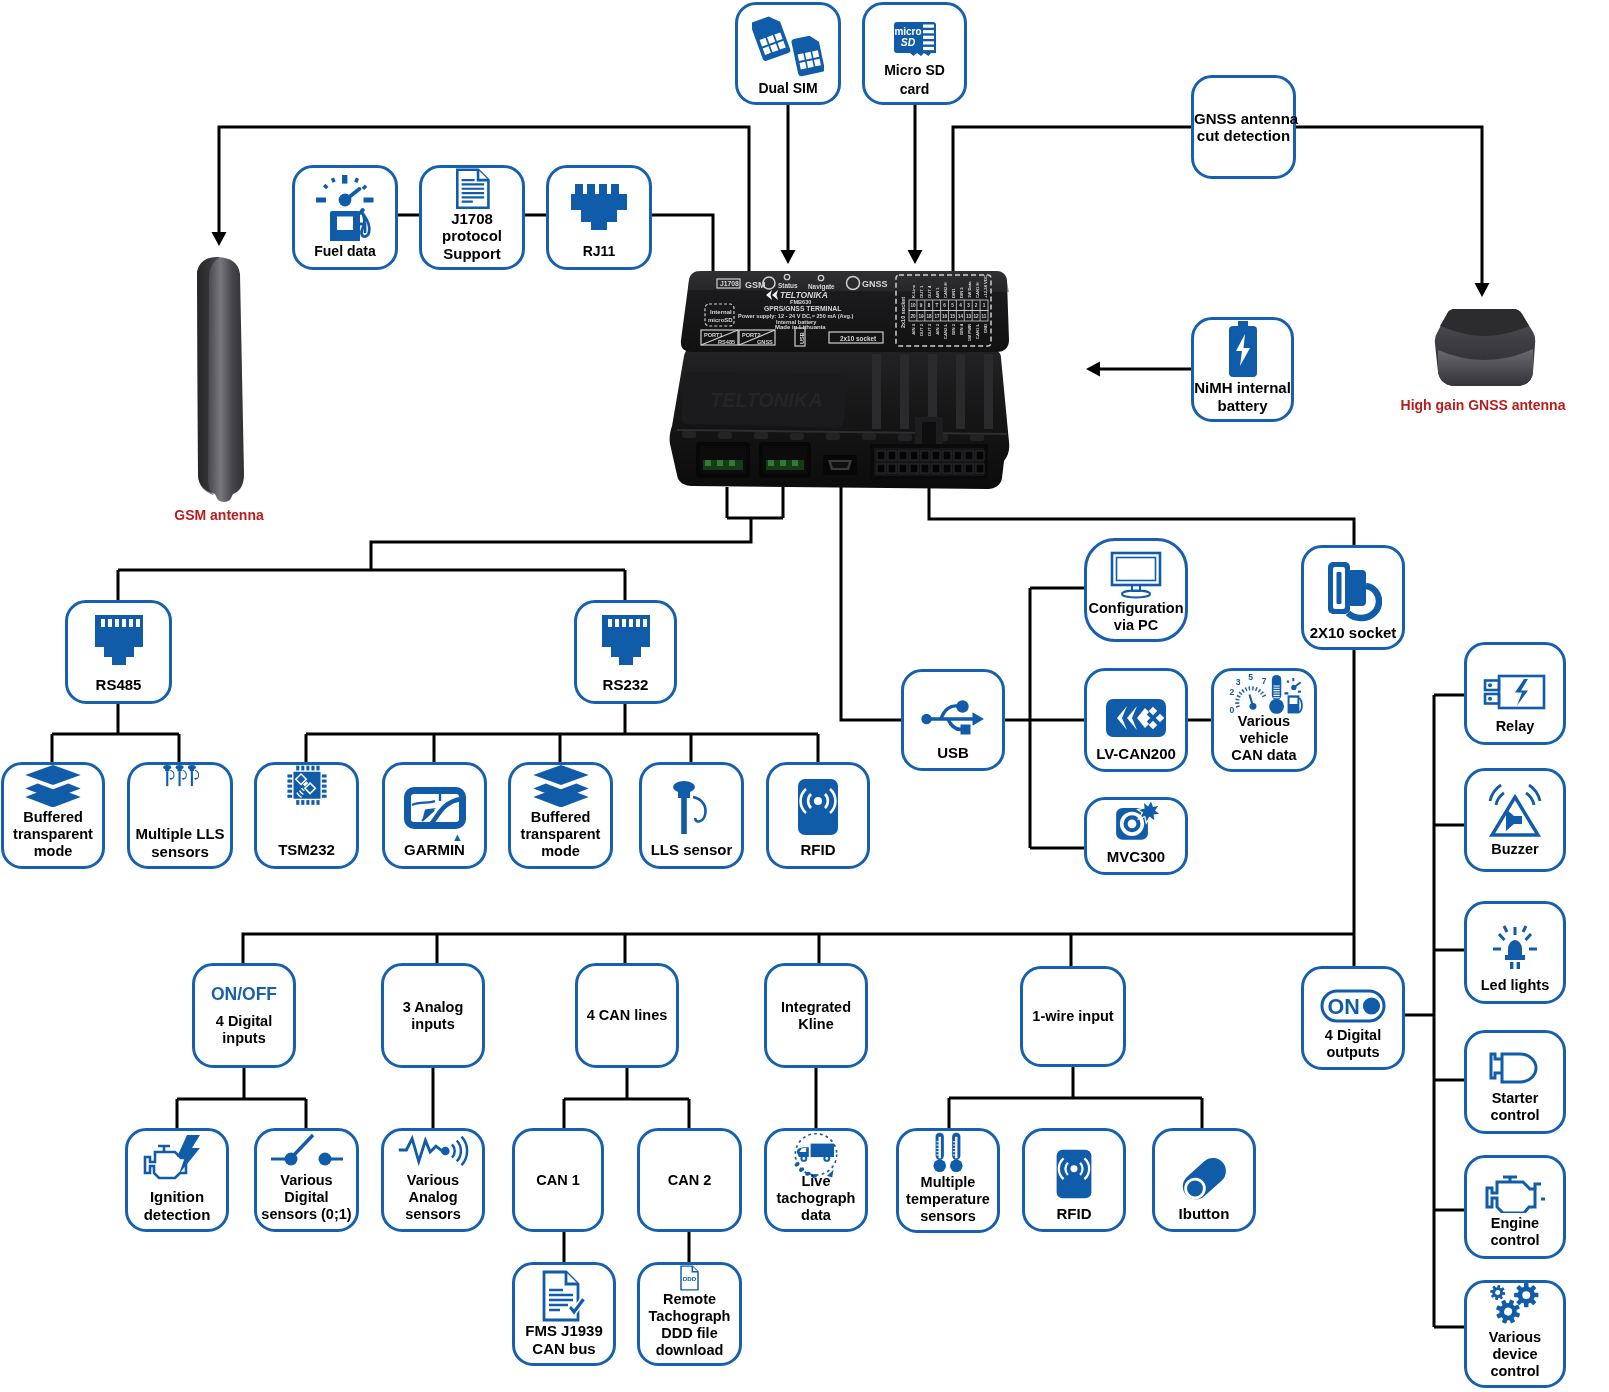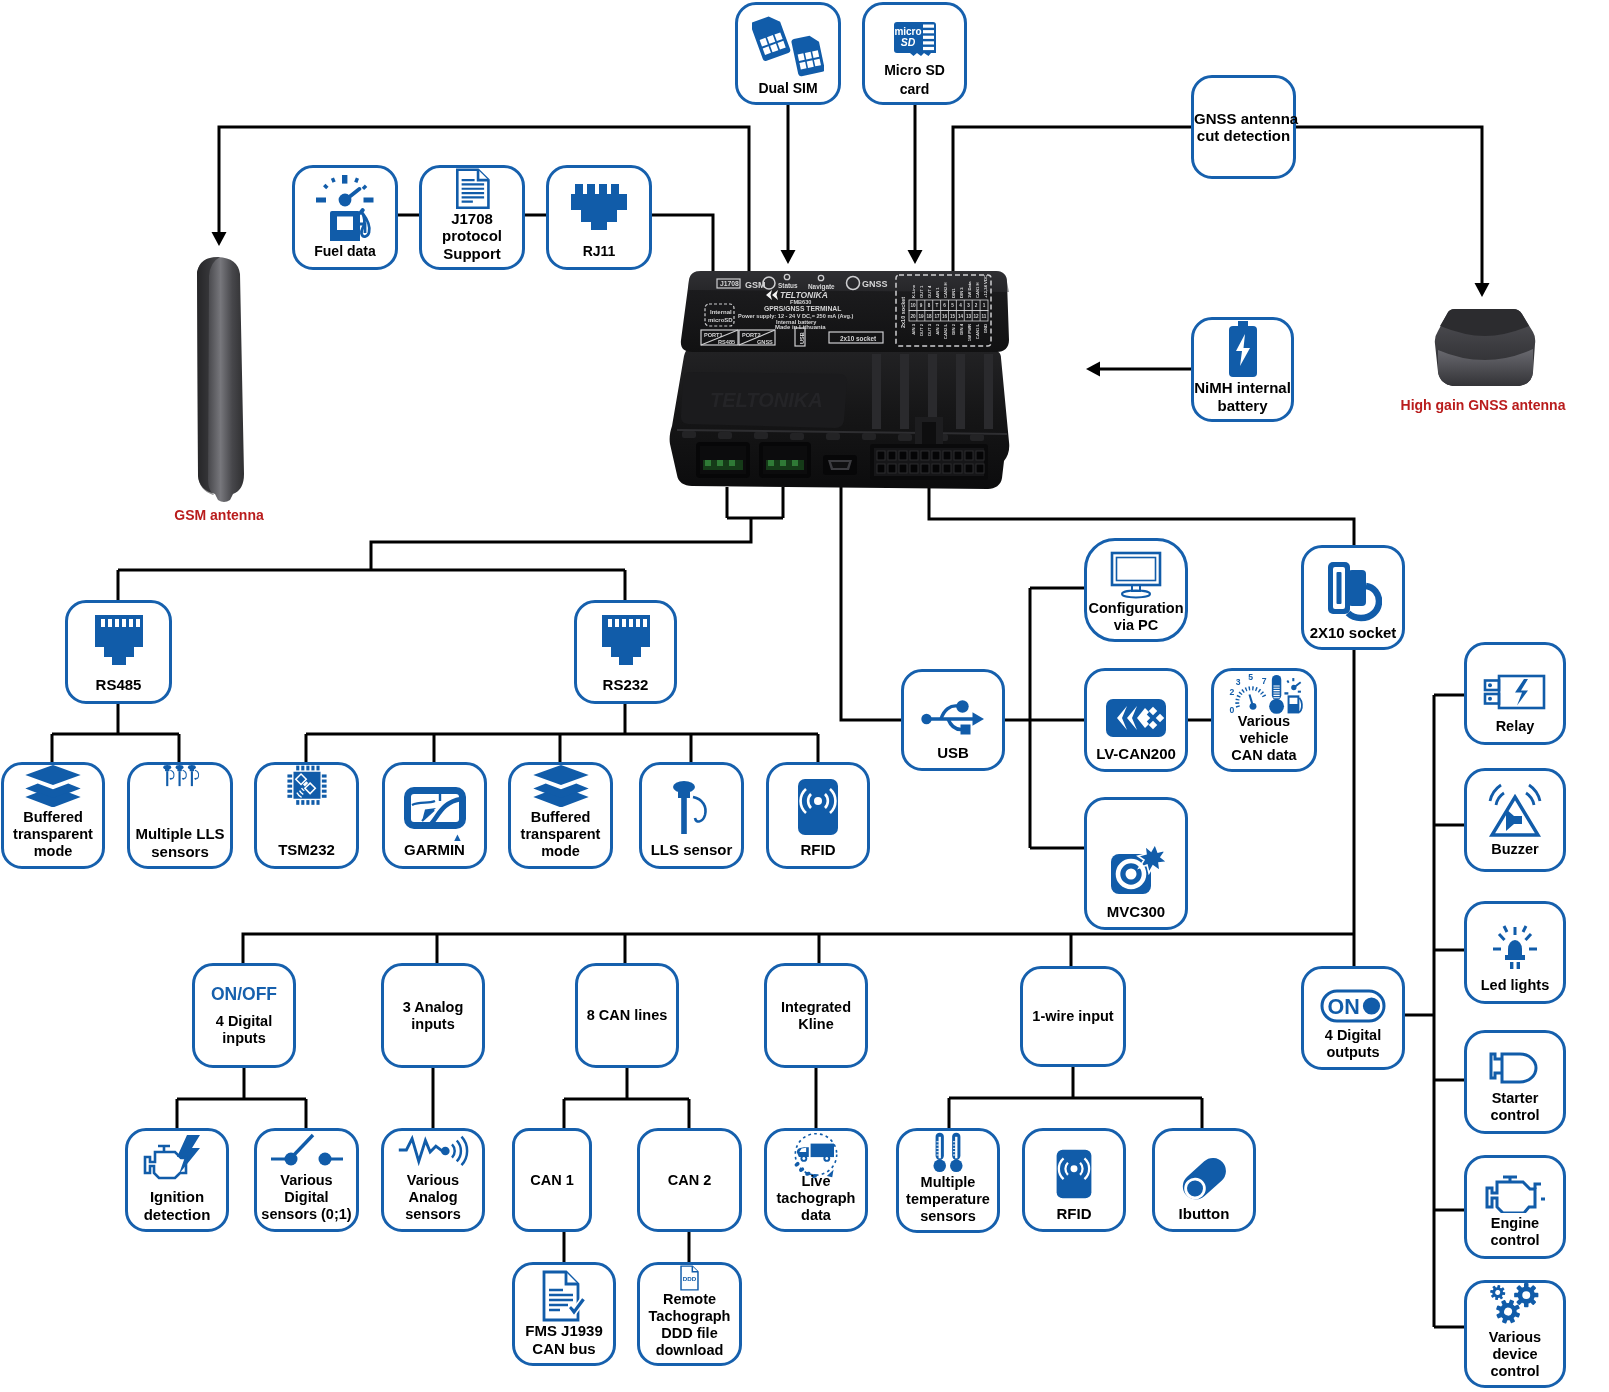--- a/index.html
+++ b/index.html
@@ -372,38 +372,38 @@
       <rect x="84" y="19.8" width="11" height="2.4" transform="rotate(-38 84 21)"></rect>
       <rect x="75" y="12" width="2.4" height="3.4" transform="rotate(-30 76 13)"></rect>
       <rect x="82" y="9" width="2.6" height="4"></rect>
       <rect x="89" y="25" width="4" height="2.6"></rect>
     </g>
     <path d="M91 34 c4 5 4 12 2 16 c-1.5 3 -5 3 -5.5 0" fill="none" stroke="#115ca9" stroke-width="2.2"></path>
   </svg>
   <div class="lb f15">Various<br>vehicle<br>CAN data</div>
 </div>
 
-<div class="box" style="left:1084px;top:797px;width:104px;height:133px;padding-bottom:7px;">
+<div class="box" style="left:1084px;top:797px;width:104px;height:78px;padding-bottom:7px;">
   <svg class="ic" width="62" height="56" viewBox="0 0 62 56" style="margin-bottom:3px;">
     <rect x="6" y="10" width="40" height="40" rx="8" fill="#115ca9"></rect>
     <path d="M50 0 l3 8 8 -2 -5 7 6 5 -8 1 1 8 -7 -5 -4 7 -2 -8 -8 3 5 -8 -6 -4 8 -2 -1 -8 6 5 z" fill="#115ca9" stroke="#fff" stroke-width="1.6"></path>
     <circle cx="26" cy="30" r="13" fill="none" stroke="#fff" stroke-width="4.6"></circle>
     <circle cx="26" cy="30" r="5.5" fill="#fff"></circle>
   </svg>
   <div class="lb f16">MVC300</div>
 </div>
 <div class="box ctr" style="left:192px;top:963px;width:104px;height:105px;">
   <div class="lb" style="font-size:17.5px;color:#1660ad;margin-bottom:8px;">ON/OFF</div>
   <div class="lb f15">4 Digital<br>inputs</div>
 </div>
 <div class="box ctr" style="left:381px;top:963px;width:104px;height:105px;">
   <div class="lb f15">3 Analog<br>inputs</div>
 </div>
 <div class="box ctr" style="left:575px;top:963px;width:104px;height:105px;">
-  <div class="lb f15">8 CAN lines</div>
+  <div class="lb f15">4 CAN lines</div>
 </div>
 <div class="box ctr" style="left:764px;top:963px;width:104px;height:105px;">
   <div class="lb f15">Integrated<br>Kline</div>
 </div>
 <div class="box ctr" style="left:1020px;top:966px;width:106px;height:101px;">
   <div class="lb f15">1-wire input</div>
 </div>
 <div class="box" style="left:1301px;top:966px;width:104px;height:104px;padding-bottom:6px;">
   <svg class="ic" width="66" height="34" viewBox="0 0 66 34" style="margin-bottom:4px;">
     <rect x="2" y="2" width="62" height="30" rx="15" fill="none" stroke="#115ca9" stroke-width="3"></rect>
@@ -439,21 +439,21 @@
     <path d="M2 20 h8 l6 -12 7 24 7 -22 5 12 6 -6 8 6" fill="none" stroke="#115ca9" stroke-width="3"></path>
     <circle cx="51" cy="21" r="4.5" fill="#115ca9"></circle>
     <g fill="none" stroke="#115ca9" stroke-width="2.6">
       <path d="M58 14 a10 10 0 0 1 0 14"></path>
       <path d="M63 10 a16 16 0 0 1 0 22"></path>
       <path d="M68 6 a22 22 0 0 1 0 30"></path>
     </g>
   </svg>
   <div class="lb f15">Various<br>Analog<br>sensors</div>
 </div>
-<div class="box ctr" style="left:512px;top:1128px;width:80px;height:104px;border-radius:17px;">
+<div class="box ctr" style="left:512px;top:1128px;width:92px;height:104px;">
   <div class="lb f15">CAN 1</div>
 </div>
 <div class="box ctr" style="left:637px;top:1128px;width:105px;height:104px;">
   <div class="lb f15">CAN 2</div>
 </div>
 <div class="box" style="left:764px;top:1128px;width:104px;height:104px;padding-bottom:5px;">
   <svg class="ic" width="62" height="60" viewBox="0 0 62 60" style="margin-bottom:-12px;">
     <circle cx="31" cy="26" r="23" fill="none" stroke="#115ca9" stroke-width="1.8" stroke-dasharray="3 3.6"></circle>
     <g fill="#115ca9">
       <rect x="25" y="14" width="26" height="15"></rect>

